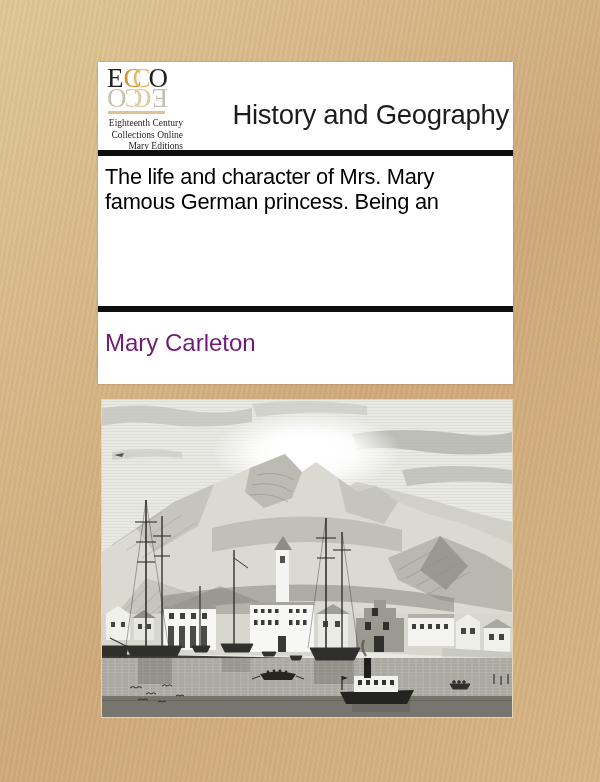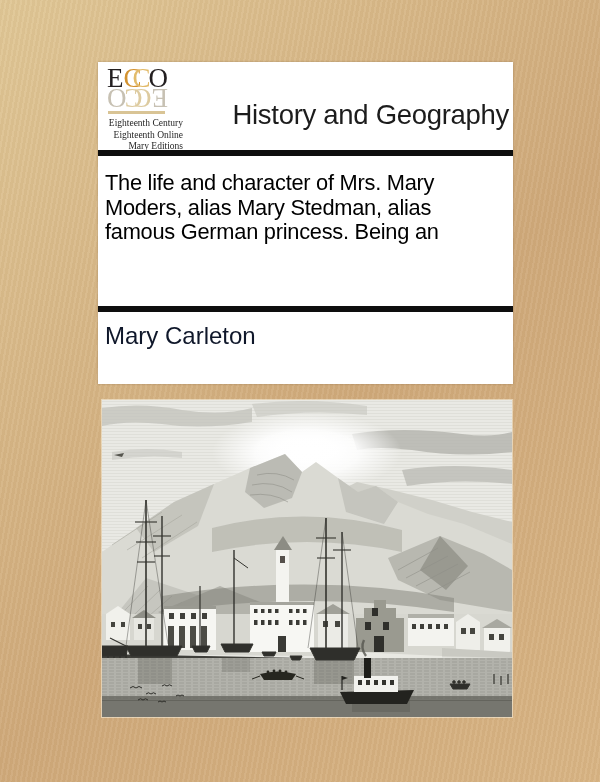--- a/index.html
+++ b/index.html
@@ -24,55 +24,54 @@
   .lC2{color:var(--logo-gold,#e2bb6a);margin-left:-9px;}
   .lO{color:var(--logo-black,#231f20);margin-left:-2px;}
   .ecco-reflect{display:block;width:max-content;transform:rotate(180deg);margin-top:-6px;}
   .rE{color:var(--logo-reflection-gray,#c7c1b3);}
   .rC1{color:var(--logo-reflection-gold,#ddcba0);}
   .rC2{color:var(--logo-reflection-gold,#ddcba0);margin-left:-9px;}
   .rO{color:var(--logo-reflection-gray,#c7c1b3);margin-left:-2px;}
   .logo-rule{width:57px;height:3px;background:var(--logo-rule,#d9c495);margin:1px 0 4px 1px;}
   .logo-sub{font-family:"Liberation Serif",serif;font-size:9.5px;line-height:11.5px;color:#262626;width:76px;text-align:right;}
   .category{position:absolute;top:29px;right:4px;font-size:27.5px;color:var(--ink,#1c1c1c);letter-spacing:-.3px;margin-top:8px;}
-  .title-sec{position:absolute;top:106px;left:0;right:0;height:140px;overflow:hidden;}
+  .title-sec{position:absolute;top:100px;left:0;right:0;height:140px;overflow:hidden;}
   .title-text{padding:3px 5px 0 7px;font-size:21.8px;line-height:24.5px;letter-spacing:-.25px;color:#000;}
   .title-text div{white-space:nowrap;}
   .author-sec{position:absolute;top:250px;left:0;right:0;height:72px;}
-  .author{padding:10px 0 0 7px;font-size:24px;color:#0f172a;}
+  .author{padding:17px 0 0 7px;font-size:24px;color:#701a75;}
   .engraving{position:absolute;left:102px;top:400px;width:410px;height:317px;outline:1px solid rgba(248,242,226,.55);}
   .engraving svg{display:block;width:100%;height:100%;}
 </style>
 </head>
 <body>
 
 <div class="page">
 
   <div class="panel-stack">
 
     <div class="header-sec">
       <div class="logo">
         <div class="ecco"><span class="lE">E</span><span class="lC1">C</span><span class="lC2">C</span><span class="lO">O</span></div>
         <div class="ecco ecco-reflect"><span class="rE">E</span><span class="rC1">C</span><span class="rC2">C</span><span class="rO">O</span></div>
         <div class="logo-rule"></div>
         <div class="logo-sub">
           <div>Eighteenth Century</div>
-          <div>Eighteenth Online</div>
+          <div>Collections Online</div>
           <div>Mary Editions</div>
         </div>
       </div>
       <div class="category">History and Geography</div>
     </div>
 
     <div class="bar bar1"></div>
 
     <div class="title-sec">
       <div class="title-text">
         <div>The life and character of Mrs. Mary</div>
-        <div>Moders, alias Mary Stedman, alias</div>
         <div>famous German princess. Being an</div>
       </div>
     </div>
 
     <div class="bar bar2"></div>
 
     <div class="author-sec">
       <div class="author">Mary Carleton</div>
     </div>
   </div>

